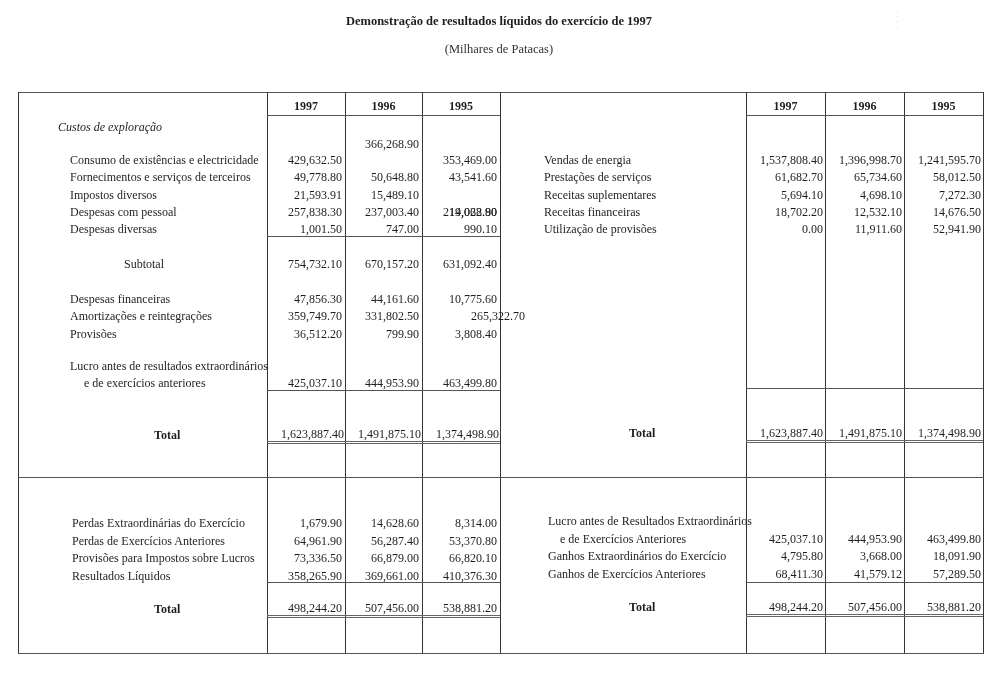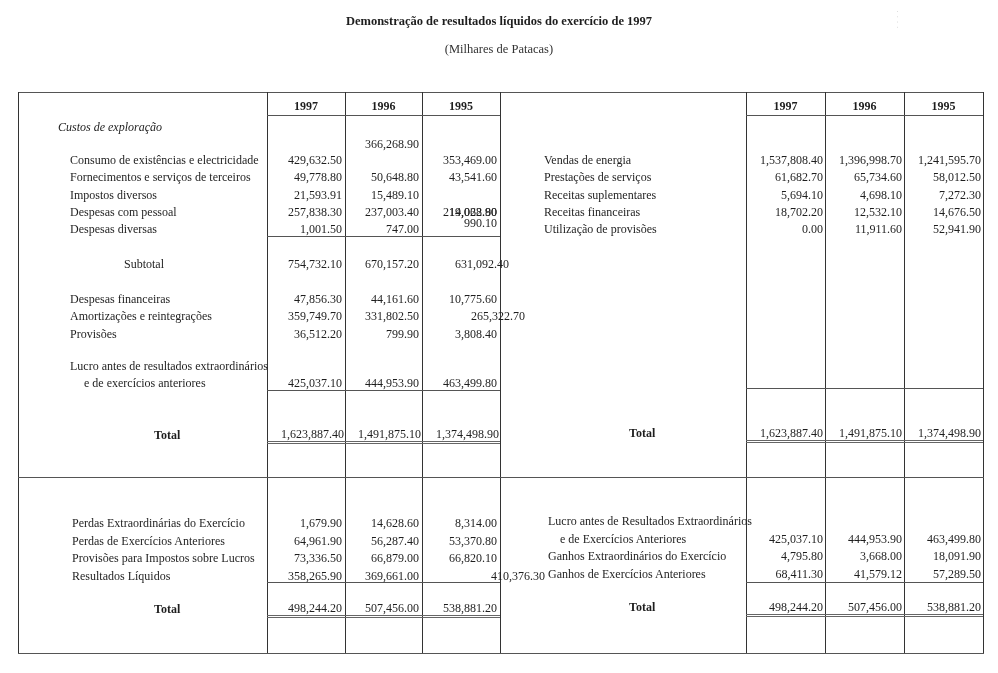--- a/index.html
+++ b/index.html
@@ -101,21 +101,21 @@
     <div>
       <div class="lbl" style="left: 38px; top: 204.9px;">Despesas com pessoal</div>
       <div class="num" style="left: 267px; width: 75px; top: 204.9px;">257,838.30</div>
       <div class="num" style="left: 345px; width: 74px; top: 204.9px;">237,003.40</div>
       <div class="num" style="left: 422px; width: 75px; top: 204.9px;">219,062.80</div>
     </div>
     <div>
       <div class="lbl" style="left: 38px; top: 222.2px;">Despesas diversas</div>
       <div class="num" style="left: 267px; width: 75px; top: 222.2px;">1,001.50</div>
       <div class="num" style="left: 345px; width: 74px; top: 222.2px;">747.00</div>
-      <div class="num" style="left: 422px; width: 75px; top: 216px;">990.10</div>
+      <div class="num" style="left: 422px; width: 75px; top: 222px;">990.10</div>
     </div>
   </div>
 
 <div id="right-rows">
     <div>
       <div class="lbl" style="left: 512px; top: 153px;">Vendas de energia</div>
       <div class="num" style="left: 746px; width: 77px; top: 153px;">1,537,808.40</div>
       <div class="num" style="left: 825px; width: 77px; top: 153px;">1,396,998.70</div>
       <div class="num" style="left: 904px; width: 77px; top: 153px;">1,241,595.70</div>
     </div>
@@ -142,21 +142,21 @@
       <div class="num" style="left: 746px; width: 77px; top: 222.2px;">0.00</div>
       <div class="num" style="left: 825px; width: 77px; top: 222.2px;">11,911.60</div>
       <div class="num" style="left: 904px; width: 77px; top: 222.2px;">52,941.90</div>
     </div>
   </div>
 
 <div>
   <div class="lbl" style="left:92px;top:257px;">Subtotal</div>
   <div class="num" style="left:267px;width:75px;top:257px;">754,732.10</div>
   <div class="num" style="left:345px;width:74px;top:257px;">670,157.20</div>
-  <div class="num" style="left:422px;width:75px;top:257px;padding-left:12px;">631,092.40</div>
+  <div class="num" style="left:422px;width:75px;top:257px;">631,092.40</div>
 </div>
 
 <div id="left-rows2">
     <div>
       <div class="lbl" style="left: 38px; top: 292px;">Despesas financeiras</div>
       <div class="num" style="left: 267px; width: 75px; top: 292px;">47,856.30</div>
       <div class="num" style="left: 345px; width: 74px; top: 292px;">44,161.60</div>
       <div class="num" style="left: 422px; width: 75px; top: 292px;">10,775.60</div>
     </div>
     <div>
@@ -210,21 +210,21 @@
     <div>
       <div class="lbl" style="left: 40px; top: 551px;">Provisões para Impostos sobre Lucros</div>
       <div class="num" style="left: 267px; width: 75px; top: 551px;">73,336.50</div>
       <div class="num" style="left: 345px; width: 74px; top: 551px;">66,879.00</div>
       <div class="num" style="left: 422px; width: 75px; top: 551px;">66,820.10</div>
     </div>
     <div>
       <div class="lbl" style="left: 40px; top: 568.5px;">Resultados Líquidos</div>
       <div class="num" style="left: 267px; width: 75px; top: 568.5px;">358,265.90</div>
       <div class="num" style="left: 345px; width: 74px; top: 568.5px;">369,661.00</div>
-      <div class="num" style="left: 422px; width: 75px; top: 568.5px; padding-left: 48px;">410,376.30</div>
+      <div class="num" style="left: 422px; width: 75px; top: 568.5px;">410,376.30</div>
     </div>
   </div>
 
 <div>
   <div class="lbl" style="left:516px;top:514px;">Lucro antes de Resultados Extraordinários</div>
   <div class="lbl" style="left:528px;top:532px;">e de Exercícios Anteriores</div>
   <div class="num" style="left:746px;width:77px;top:532px;">425,037.10</div>
   <div class="num" style="left:825px;width:77px;top:532px;">444,953.90</div>
   <div class="num" style="left:904px;width:77px;top:532px;">463,499.80</div>
 </div>

